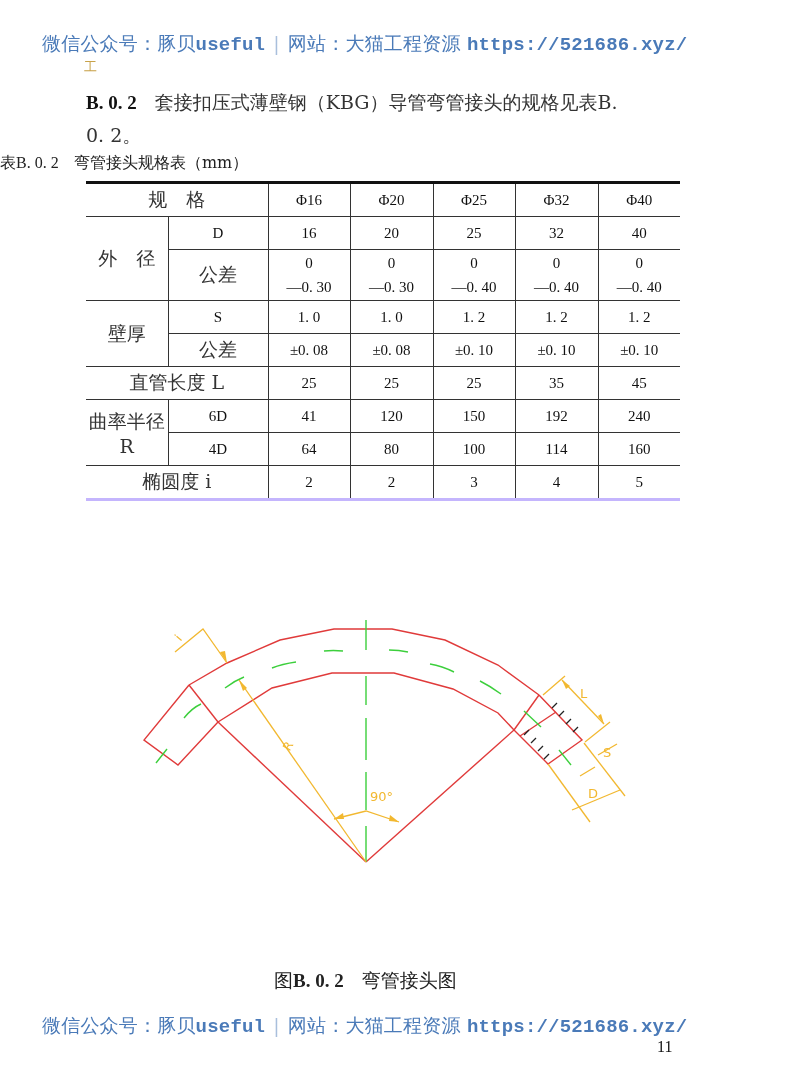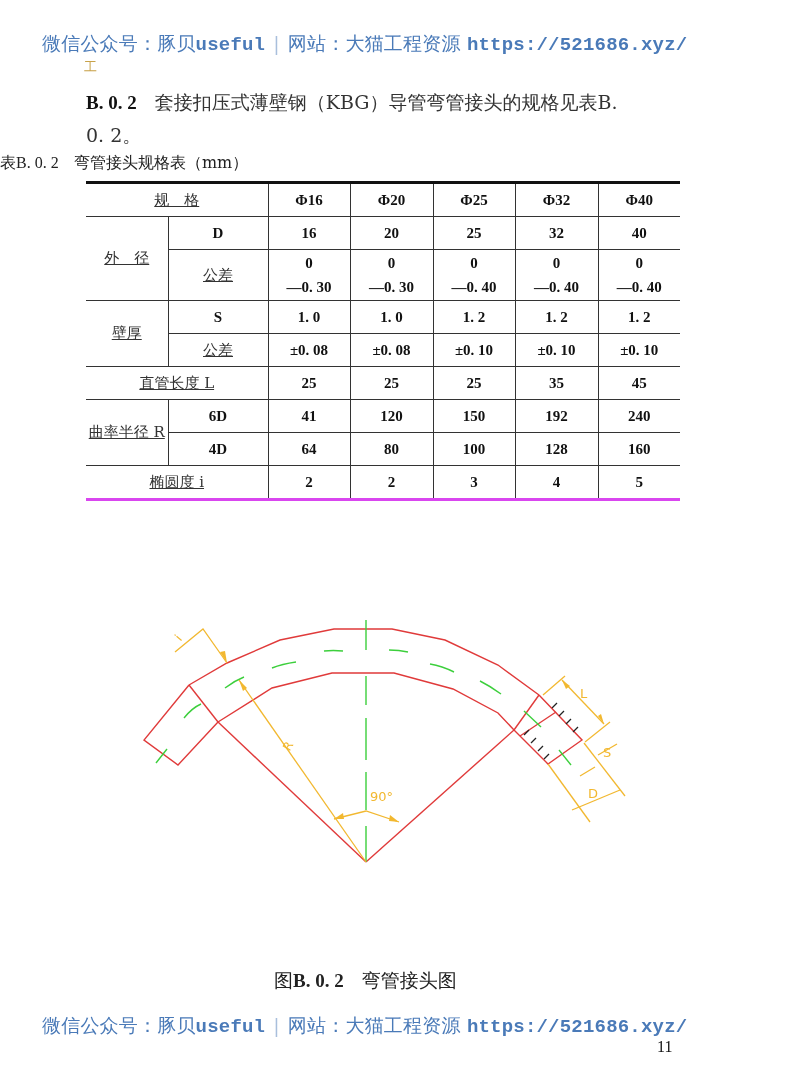--- a/index.html
+++ b/index.html
@@ -15,23 +15,23 @@
   .para { position:absolute; left:86px; font-size:19px; color:#333; white-space:nowrap; }
   .para b { font-family:"Liberation Serif", serif; font-weight:bold; color:#111; }
   .para1 { top:90px; }
   .para2 { top:123px;text-align:right; }
   .table-caption { position:absolute; top:153px; left:0; width:766px; text-align:left; font-size:16px; color:#222; font-weight:normal; }
   .table-caption .num { font-family:"Liberation Serif", serif; }
   table.spec { position:absolute; left:86px; top:181px; width:594px; border-collapse:collapse;
                font-family:"Liberation Serif", serif; font-size:15px; color:#111; }
   table.spec td { border:1px solid #333; text-align:center; padding:0; height:32px; }
   table.spec tr.first td { border-top:3px solid #111; }
-  table.spec tr.last td { border-bottom:3px solid #d946ef; }
-  table.spec td.lbl { font-family:"DejaVu Serif", serif; font-weight:normal; color:#333; font-size:15px;text-decoration:underline; }
-  table.spec td.num { font-weight:bold; }
+  table.spec tr.last td { border-bottom:3px solid #c4b5fd; }
+  table.spec td.lbl { font-family:"DejaVu Serif", serif; font-weight:normal; color:#333; font-size:19px; }
+  table.spec td.num { font-weight:normal; }
   table.spec tr td:first-child { border-left:none; }
   table.spec tr td:last-child { border-right:none;margin-top:16px; }
   .tol { line-height:24px; }
   .diagram { position:absolute; left:0; top:600px; width:800px; height:290px; }
   .fig-caption { position:absolute; top:968px; left:274px; font-size:19px; color:#222; white-space:nowrap; }
   .fig-caption b { font-family:"Liberation Serif", serif; }
   .page-num { position:absolute; top:1038px; left:657px; font-size:16px; color:#111; font-family:"Liberation Serif", serif; }
 </style>
 </head>
 <body>
@@ -134,21 +134,21 @@
     <td class="num">120</td>
     <td class="num">150</td>
     <td class="num">192</td>
     <td class="num">240</td>
   </tr>
   <tr>
     <td class="num">4D</td>
     <td class="num">64</td>
     <td class="num">80</td>
     <td class="num">100</td>
-    <td class="num">128</td>
+    <td class="num">114</td>
     <td class="num">160</td>
   </tr>
   <tr class="last">
     <td colspan="2" class="lbl">椭圆度 i</td>
     <td class="num">2</td>
     <td class="num">2</td>
     <td class="num">3</td>
     <td class="num">4</td>
     <td class="num">5</td>
   </tr>

